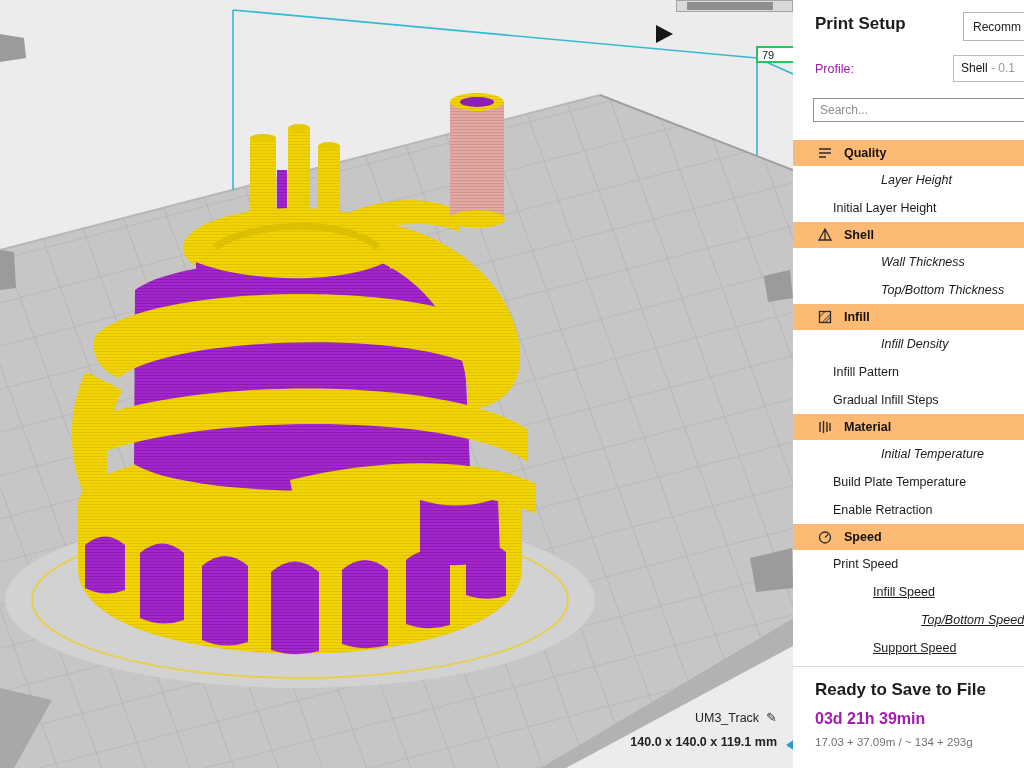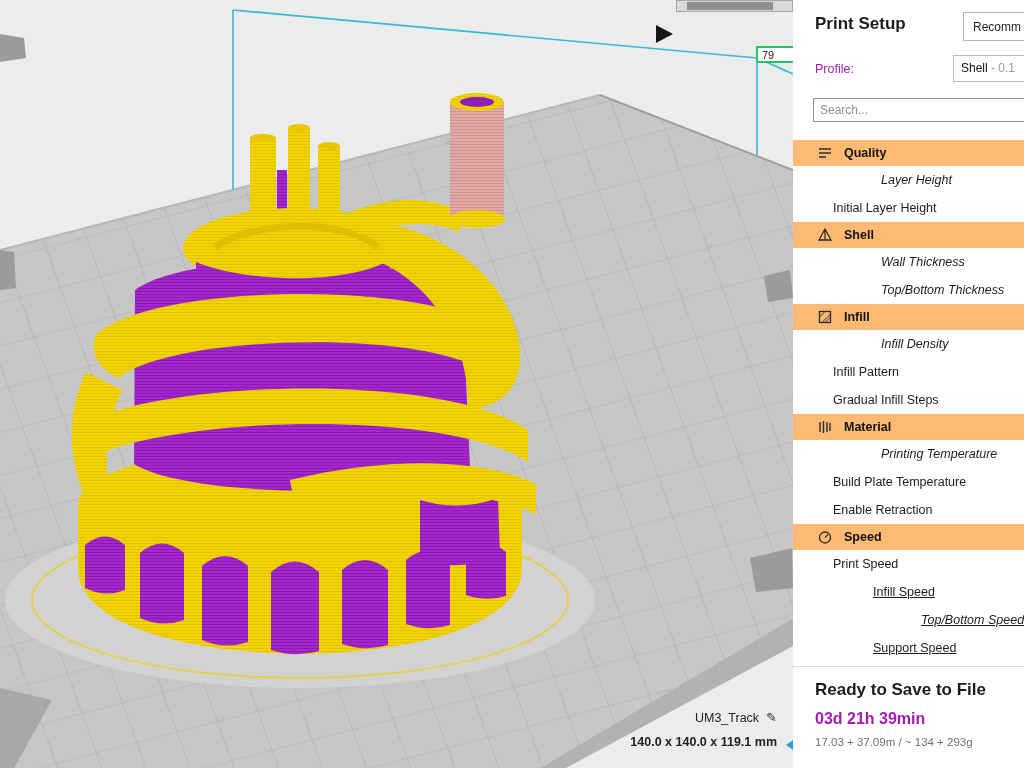--- a/index.html
+++ b/index.html
@@ -228,21 +228,21 @@
       <div class="item">Gradual Infill Steps</div>
 
       <div class="cat">
         <span class="cicon">
           <svg width="16" height="16">
               <path d="M3 3v10 M6.5 2v12 M10 3v10 M13 4v8" stroke="#2b2b2b" stroke-width="1.4" fill="none"></path>
             </svg>
         </span>
         <span class="clabel">Material</span>
       </div>
-      <div class="item it">Printing Temperature</div>
+      <div class="item it">Initial Temperature</div>
       <div class="item">Build Plate Temperature</div>
       <div class="item">Enable Retraction</div>
 
       <div class="cat">
         <span class="cicon">
           <svg width="16" height="16">
               <circle cx="8" cy="8.5" r="5.5" fill="none" stroke="#2b2b2b" stroke-width="1.3"></circle>
               <path d="M8 8.5L11 5.5" stroke="#2b2b2b" stroke-width="1.3"></path>
             </svg>
         </span>

